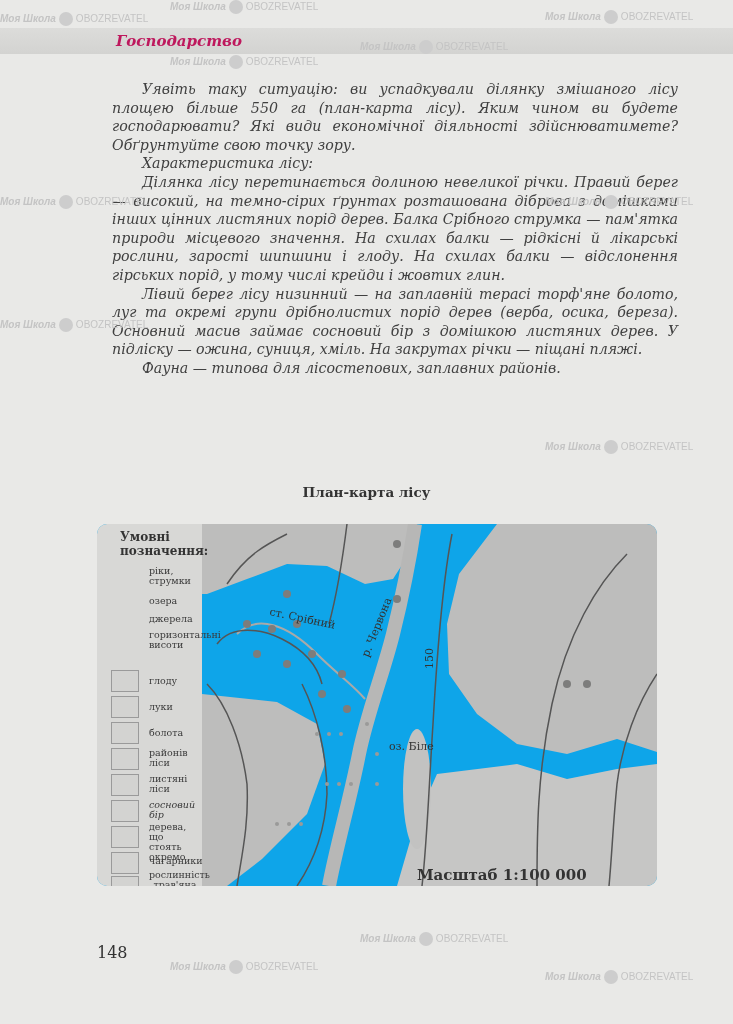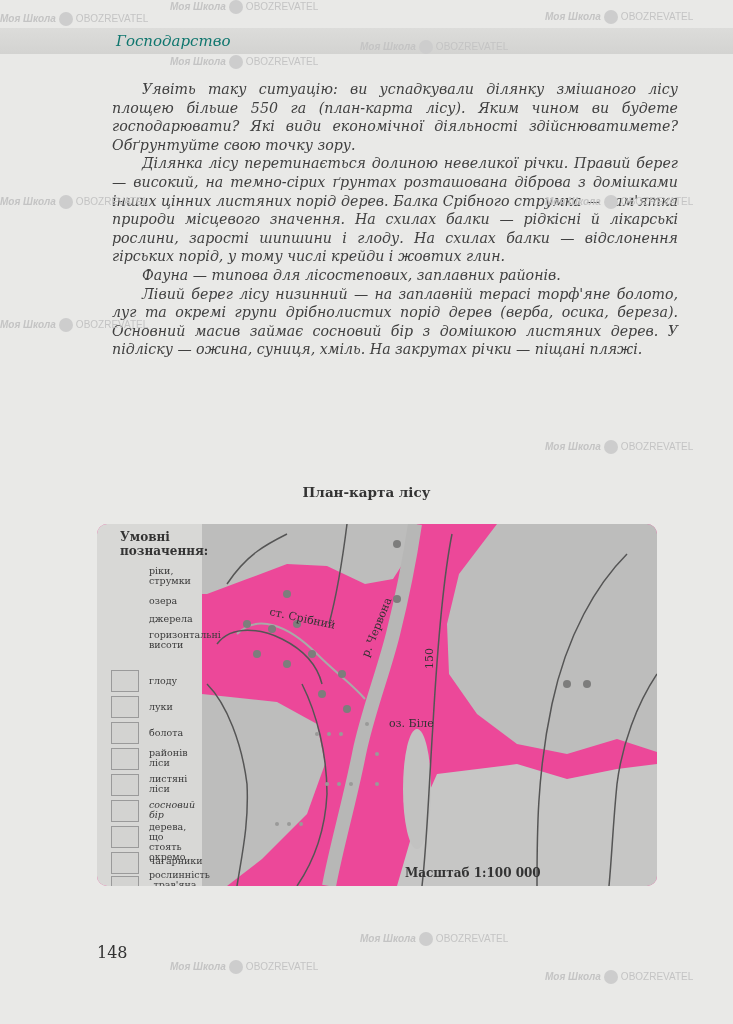--- a/index.html
+++ b/index.html
@@ -8,56 +8,56 @@
     background: #e9e9e7;
     font-family: "DejaVu Serif", serif;
     color: #3a3a3a;
   }
   .header-band {
     position: absolute; left: 0; top: 28px; width: 733px; height: 26px;
     background: linear-gradient(#dcdcda, #d3d3d1);
   }
   .section-title {
     position: absolute; left: 116px; top: 32px;
-    font-style: italic; font-weight: normal; font-size: 15px; color: #0f766e;
+    font-style: italic; font-weight: bold; font-size: 15px; color: #be185d;
   }
   .text-block {
     position: absolute; left: 112px; top: 80px; width: 566px;
     font-size: 14.2px; line-height: 18.6px; font-style: italic;
     text-align: justify; color: #404040;
   }
   .text-block p { margin: 0; text-indent: 30px; }
   .text-block .heading { font-weight: bold; color: #333; }
   .map-title {
     position: absolute; left: 0; width: 733px; top: 484px; text-align: center;
     font-weight: bold; font-size: 13.5px; color: #333;
   }
   .map {
     position: absolute; left: 97px; top: 524px; width: 560px; height: 362px;
-    background: #ec4899; border-radius: 10px; overflow: hidden;
+    background: #0ea5e9; border-radius: 10px; overflow: hidden;
   }
   .map svg { position: absolute; left: 0; top: 0; }
   .legend {
     position: absolute; left: 0; top: 0; width: 105px; height: 362px;
     background: #d8d8d6;
   }
   .legend-title {
     position: absolute; left: 23px; top: 6px; font-size: 12px; font-weight: bold;
     line-height: 14px; color: #333;
   }
   .legend-item {
     position: absolute; left: 52px; font-size: 9.5px; line-height: 10px; color: #3a3a3a;
   }
   .legend-box {
     position: absolute; left: 14px; width: 26px; height: 20px;
     border: 1px solid #9a9a9a; background: #d3d3d1;
   }
   .map-label { position: absolute; font-size: 11px; color: #333; }
   .scale-label {
-    position: absolute; left: 308px; top: 342px; font-size: 12px; font-weight: bold; color: #333;
+    position: absolute; left: 320px; top: 342px; font-size: 15px; font-weight: bold; color: #333;
   }
   .page-number {
     position: absolute; left: 97px; top: 943px; font-size: 16px; color: #333;
   }
   .watermark {
     position: absolute; font-family: Liberation Sans, sans-serif;
     font-size: 10px; color: #c4c4c4; font-style: italic; font-weight: bold;
     white-space: nowrap; pointer-events: none;
   }
   .watermark .circ {
@@ -67,23 +67,24 @@
   .watermark .obz { font-style: normal; font-weight: normal; }
 </style>
 </head>
 <body>
 
 <div class="header-band"></div>
 <div class="section-title">Господарство</div>
 
 <div class="text-block">
   <p>Уявіть таку ситуацію: ви успадкували ділянку змішаного лісу площею більше 550 га (план-карта лісу). Яким чином ви будете господарювати? Які види економічної діяльності здійснюватимете? Обґрунтуйте свою точку зору.</p>
+  <p>Характеристика лісу:</p>
   <p>Ділянка лісу перетинається долиною невеликої річки. Правий берег — високий, на темно-сірих ґрунтах розташована діброва з домішками інших цінних листяних порід дерев. Балка Срібного струмка — пам'ятка природи місцевого значення. На схилах балки — рідкісні й лікарські рослини, зарості шипшини і глоду. На схилах балки — відслонення гірських порід, у тому числі крейди і жовтих глин.</p>
+  <p>Лівий берег лісу низинний — на заплавній терасі торф'яне болото, луг та окремі групи дрібнолистих порід дерев (верба, осика, береза). Основний масив займає сосновий бір з домішкою листяних дерев. У підліску — ожина, суниця, хміль. На закрутах річки — піщані пляжі.</p>
   <p>Фауна — типова для лісостепових, заплавних районів.</p>
-  <p>Лівий берег лісу низинний — на заплавній терасі торф'яне болото, луг та окремі групи дрібнолистих порід дерев (верба, осика, береза). Основний масив займає сосновий бір з домішкою листяних дерев. У підліску — ожина, суниця, хміль. На закрутах річки — піщані пляжі.</p>
 </div>
 
 <div class="map-title">План-карта лісу</div>
 
 <div class="map">
   <svg width="560" height="362" viewBox="0 0 560 362">
 
     <path d="M105,0 L320,0 L312,30 L296,55 L268,60 L230,42 L190,40 L150,55 L110,70 L105,70 Z" fill="#bdbdbc"></path>
     <path d="M105,170 L180,178 L220,200 L228,240 L210,290 L165,335 L130,362 L105,362 Z" fill="#bdbdbc"></path>
     <path d="M400,0 L560,0 L560,228 L520,215 L470,230 L420,220 L380,190 L352,150 L350,100 L362,50 Z" fill="#bdbdbc"></path>
@@ -161,21 +162,21 @@
     <div class="legend-box" style="top:302px;"></div>
     <div class="legend-item" style="top:298px; width:48px;">дерева, що стоять окремо</div>
     <div class="legend-box" style="top:328px;"></div>
     <div class="legend-item" style="top:332px;text-align:center;">чагарники</div>
     <div class="legend-box" style="top:352px; height:10px;"></div>
     <div class="legend-item" style="top:346px; width:52px;text-align:center;">рослинність трав'яна</div>
   </div>
 
   <div class="map-label" style="left:172px; top:88px; transform:rotate(12deg);">ст. Срібний</div>
   <div class="map-label" style="left:262px; top:130px; transform:rotate(-68deg); transform-origin:left top;">р. Червона</div>
-  <div class="map-label" style="left:292px; top:193px;">оз. Біле</div>
+  <div class="map-label" style="left:292px; top:216px;">оз. Біле</div>
   <div class="map-label" style="left:322px; top:128px; transform:rotate(-90deg);">150</div>
   <div class="scale-label">Масштаб 1:100 000</div>
 </div>
 
 <div class="page-number">148</div>
 
 <div class="watermark" style="left:170px; top:0px;"><span>Моя Школа</span><span class="circ"></span><span class="obz">OBOZREVATEL</span></div>
 <div class="watermark" style="left:0px; top:12px;"><span>Моя Школа</span><span class="circ"></span><span class="obz">OBOZREVATEL</span></div>
 <div class="watermark" style="left:545px; top:10px;"><span>Моя Школа</span><span class="circ"></span><span class="obz">OBOZREVATEL</span></div>
 <div class="watermark" style="left:360px; top:40px;"><span>Моя Школа</span><span class="circ"></span><span class="obz">OBOZREVATEL</span></div>

